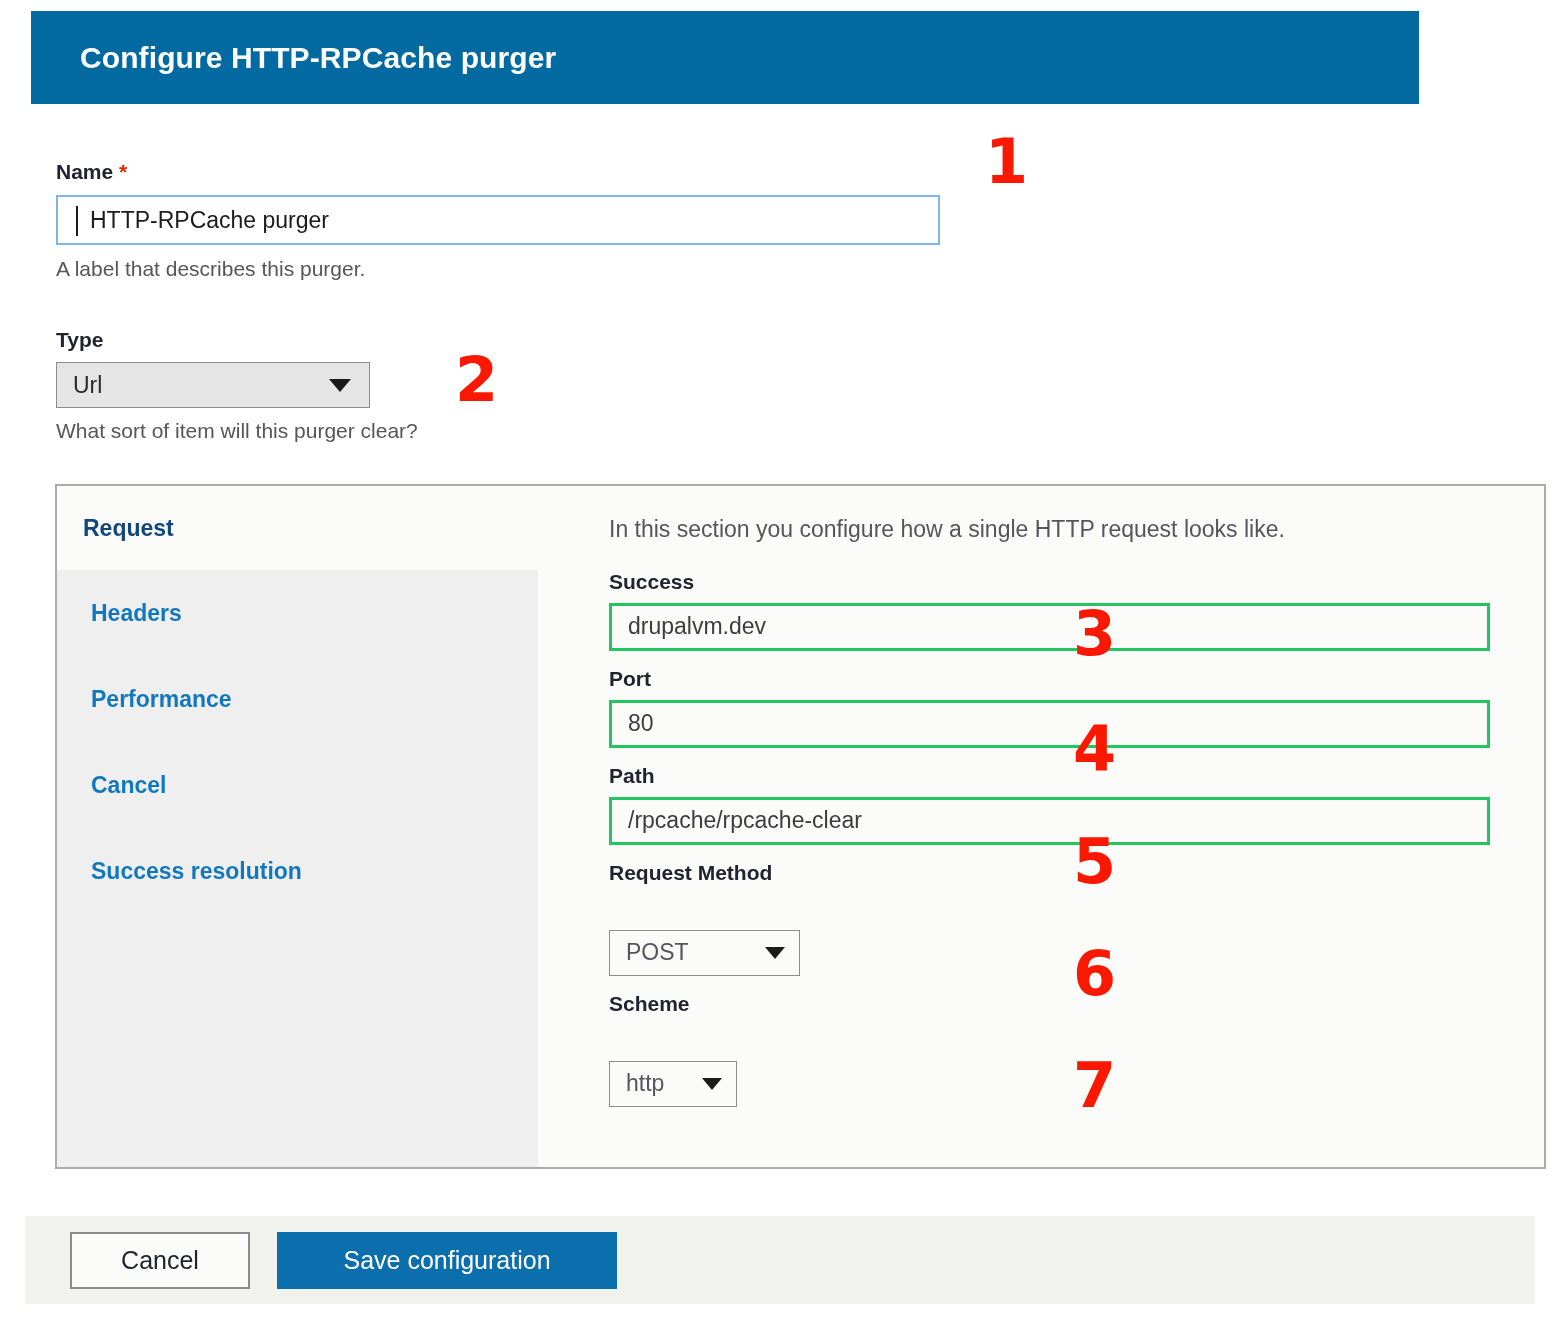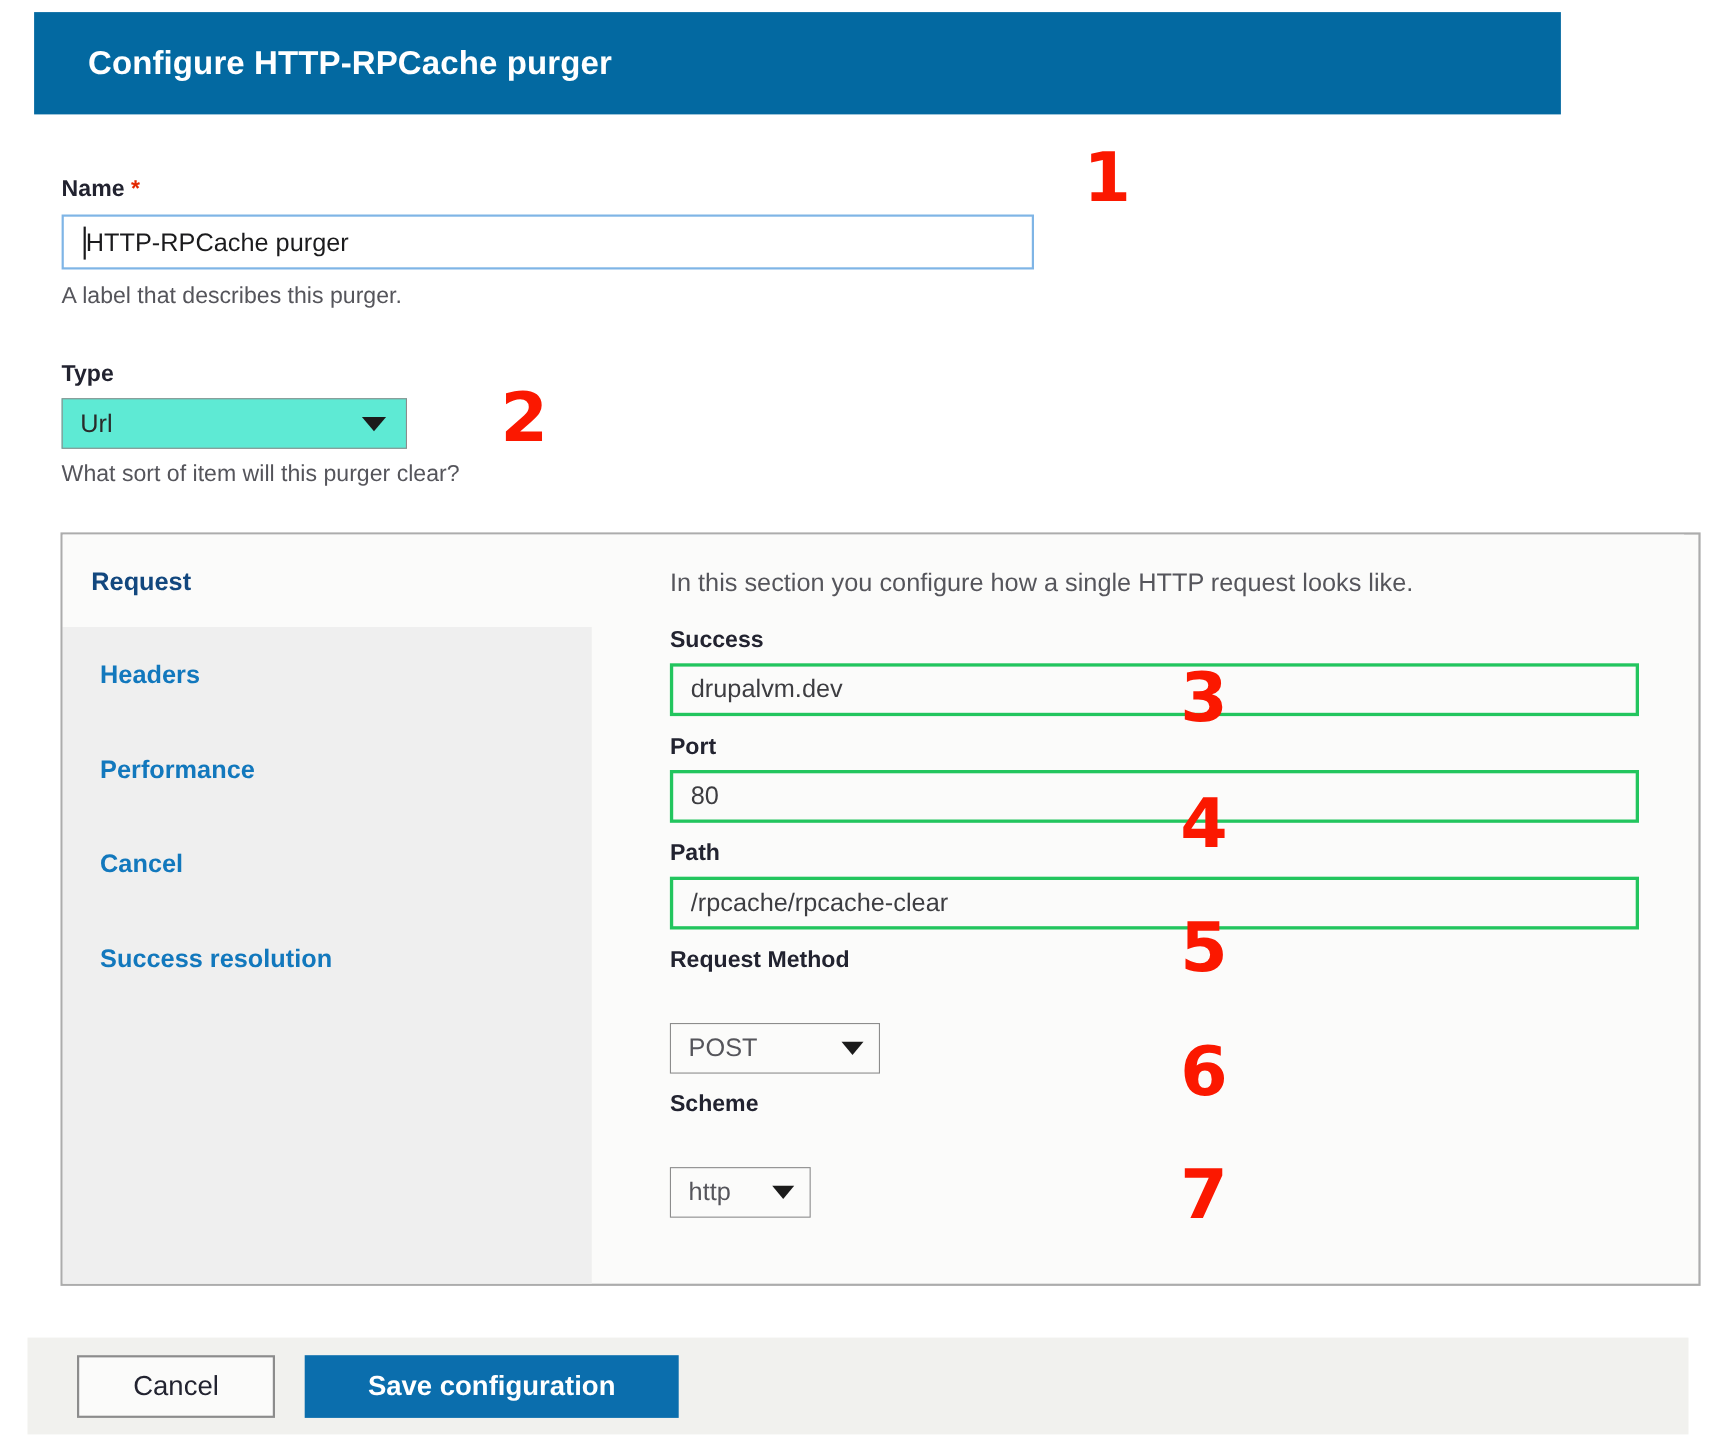--- a/index.html
+++ b/index.html
@@ -65,21 +65,21 @@
   .name-block { position: absolute; left: 56px; top: 55px; }
   .name-input-wrap {
     margin-top: 11px;
     width: 884px;
     height: 50px;
     border: 2px solid #7fb5e6;
     background: #ffffff;
     box-sizing: border-box;
     display: flex;
     align-items: center;
-    padding: 0 0 0 4px;
+    padding: 0 0 0 16px;
     position: relative;
   }
   .name-input {
     border: 0;
     outline: none;
     width: 100%;
     height: 100%;
     font-family: "Liberation Sans", sans-serif;
     font-size: 23px;
     color: #1b1b1d;
@@ -97,21 +97,21 @@
   }
   .name-desc { margin-top: 11px; }
 
   
   .type-block { position: absolute; left: 56px; top: 223px; }
   .type-select {
     margin-top: 10px;
     width: 314px;
     height: 46px;
     border: 1px solid #8c8c8c;
-    background: #5eead4;
+    background: #e5e5e5;
     box-sizing: border-box;
     display: flex;
     align-items: center;
     justify-content: space-between;
     padding: 0 18px 0 16px;
     font-size: 23px;
     color: #2a2a2a;
   }
   .tri-down {
     width: 0; height: 0;
@@ -259,21 +259,21 @@
     background: #fbfbfa;
     color: #222330;
   }
   .btn-save {
     margin-left: 27px;
     width: 340px;
     height: 57px;
     border: 0;
     background: #0b6ead;
     color: #ffffff;
-    font-weight: bold;
+    font-weight: normal;
   }
 
   
   .annot {
     position: absolute;
     color: #fb1800;
     font-family: "DejaVu Sans", sans-serif;
     font-weight: bold;
     line-height: 1;
     pointer-events: none;

